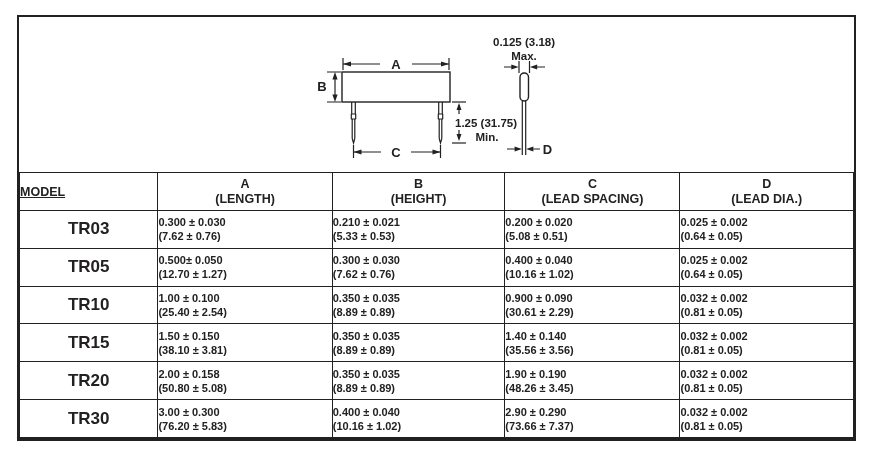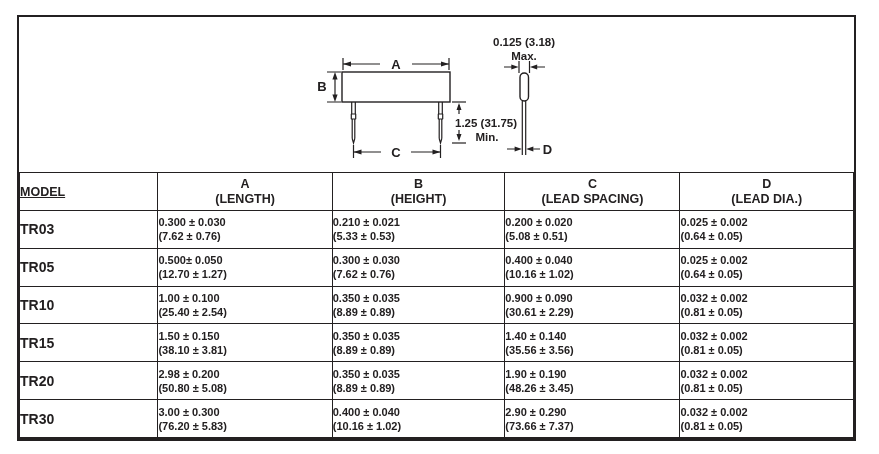--- a/index.html
+++ b/index.html
@@ -21,21 +21,21 @@
   .arrow{fill:#232021;stroke:none;}
   table.dims{
     width:100%;flex:1 1 auto;border-collapse:collapse;table-layout:fixed;
     font-weight:bold;
   }
   table.dims th,table.dims td{
     border:1.5px solid #232021;padding:0;vertical-align:middle;
   }
   th.model-h{ text-align:left;padding-left:14px;font-size:12.5px;height:37px;text-decoration:underline;}
   th.dim-h{ text-align:center;font-size:12.5px;line-height:15px;}
-  td.model-c{text-align:left;padding-left:14px;font-size:14px;}
+  td.model-c{text-align:center;padding-left:14px;font-size:17px;}
   td.val-c{text-align:left;font-size:11px;line-height:14px;}
 </style>
 </head>
 <body>
 
 <div class="page">
   <div class="frame">
 
     <div class="diagram-area">
       <svg class="diagram-svg" width="839" height="155" viewBox="0 0 839 155">
@@ -212,21 +212,21 @@
               <div>(35.56 ± 3.56)</div>
             </td>
           <td class="val-c">
               <div>0.032 ± 0.002</div>
               <div>(0.81 ± 0.05)</div>
             </td>
         </tr>
         <tr>
           <td class="model-c">TR20</td>
           <td class="val-c">
-              <div>2.98 ± 0.200</div>
+              <div>2.00 ± 0.158</div>
               <div>(50.80 ± 5.08)</div>
             </td>
           <td class="val-c">
               <div>0.350 ± 0.035</div>
               <div>(8.89 ± 0.89)</div>
             </td>
           <td class="val-c">
               <div>1.90 ± 0.190</div>
               <div>(48.26 ± 3.45)</div>
             </td>

